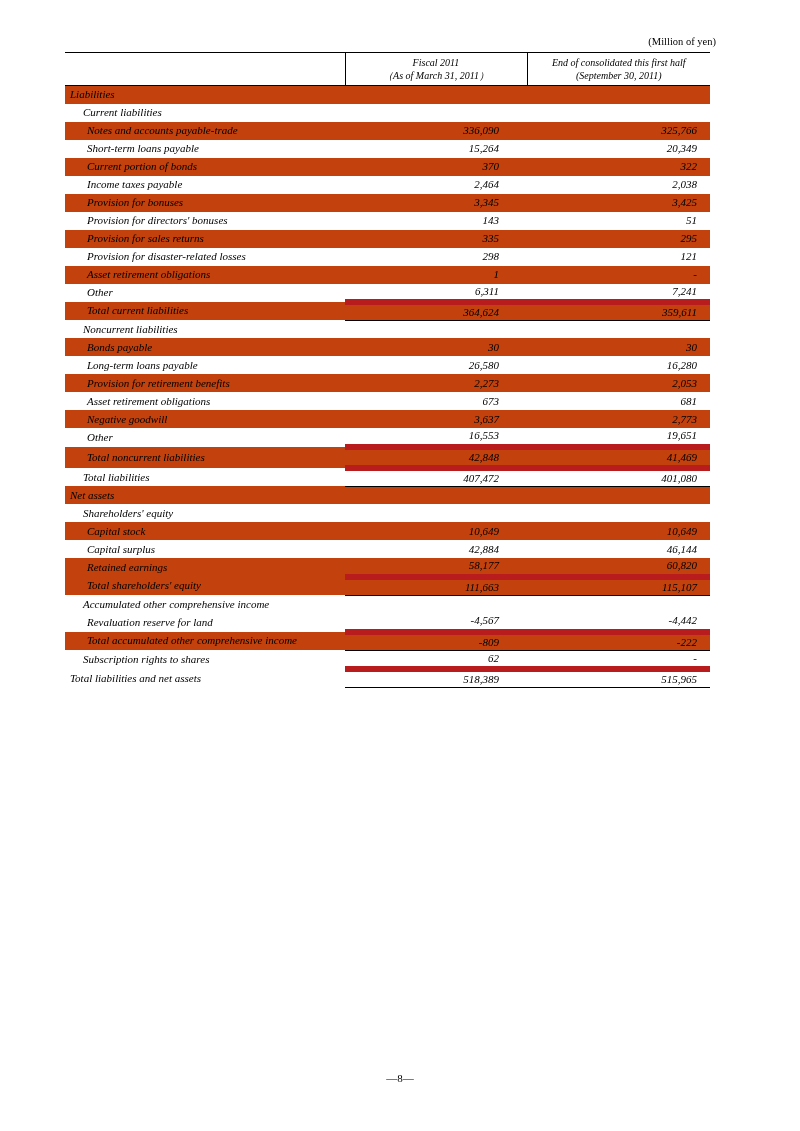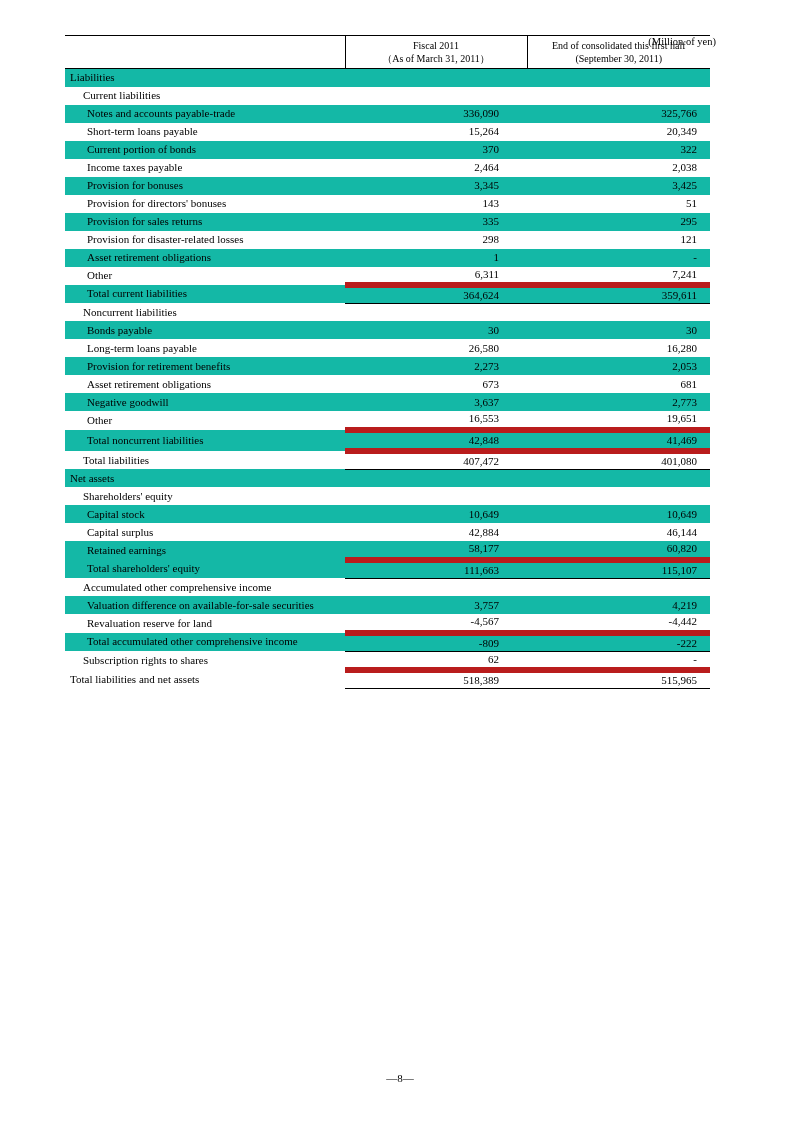--- a/index.html
+++ b/index.html
@@ -12,25 +12,26 @@
     overflow: hidden;
   }
   .unit-note {
     position: absolute;
     top: 36px;
     right: 84px;
     font-size: 10.5px;
   }
   table.bs {
     position: absolute;
-    left: 65px; top: 35px;
+    left: 65px; top: 52px;
     width: 645px;
     border-collapse: collapse;
     font-size: 11px;
     table-layout: fixed;
+    font-style: italic;
   }
   thead tr {
     border-top: 1px solid #000;
     border-bottom: 1px solid #000;
   }
   thead th {
     font-weight: normal;
     text-align: center;
     vertical-align: middle;
     font-size: 10px;
@@ -46,21 +47,21 @@
     padding-top: 1px;
     padding-bottom: 1px;
   }
   td.label { text-align: left; }
   td.ind0 { padding-left: 5px; }
   td.ind1 { padding-left: 18px; }
   td.ind2 { padding-left: 22px; }
   td.num { text-align: right; }
   td.c1 { padding-right: 28px; }
   td.c2 { padding-right: 13px; }
-  tr.shaded td { background: #14b8a6; }
+  tr.shaded td { background: #c2410c; }
   td.lt { border-top: 6px solid #b91c1c; }
   td.lb { border-bottom: 1px solid #000; }
   .page-footer {
     position: absolute;
     top: 1072px;
     left: 0;
     width: 800px;
     text-align: center;
     font-size: 11px;
   }
@@ -230,25 +231,20 @@
         <tr class="shaded">
           <td class="label ind2">Total shareholders' equity</td>
           <td class="num c1 lt lb">111,663</td>
           <td class="num c2 lt lb">115,107</td>
         </tr>
         <tr>
           <td class="label ind1">Accumulated other comprehensive income</td>
           <td class="num c1"></td>
           <td class="num c2"></td>
         </tr>
-        <tr class="shaded">
-          <td class="label ind2">Valuation difference on available-for-sale securities</td>
-          <td class="num c1">3,757</td>
-          <td class="num c2">4,219</td>
-        </tr>
         <tr>
           <td class="label ind2">Revaluation reserve for land</td>
           <td class="num c1">-4,567</td>
           <td class="num c2">-4,442</td>
         </tr>
         <tr class="shaded">
           <td class="label ind2">Total accumulated other comprehensive income</td>
           <td class="num c1 lt lb">-809</td>
           <td class="num c2 lt lb">-222</td>
         </tr>

